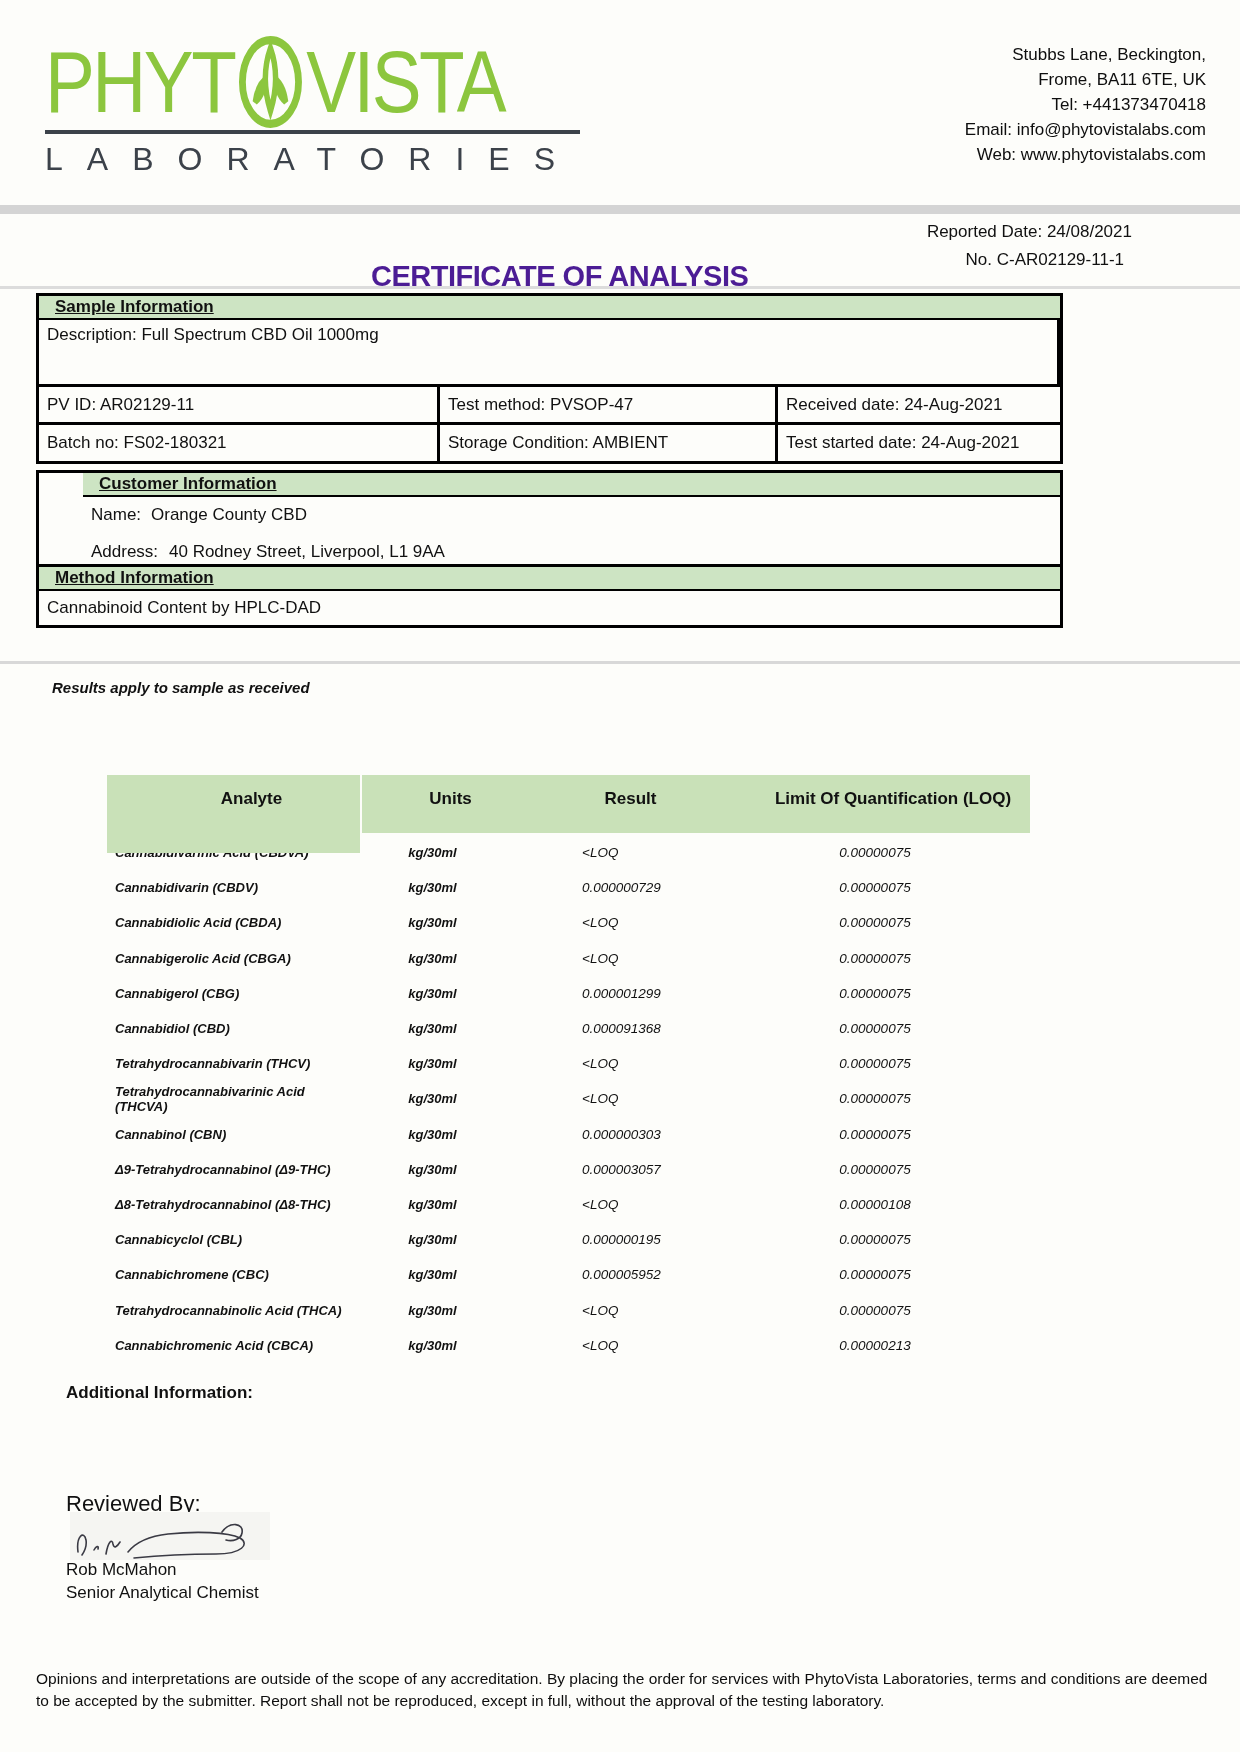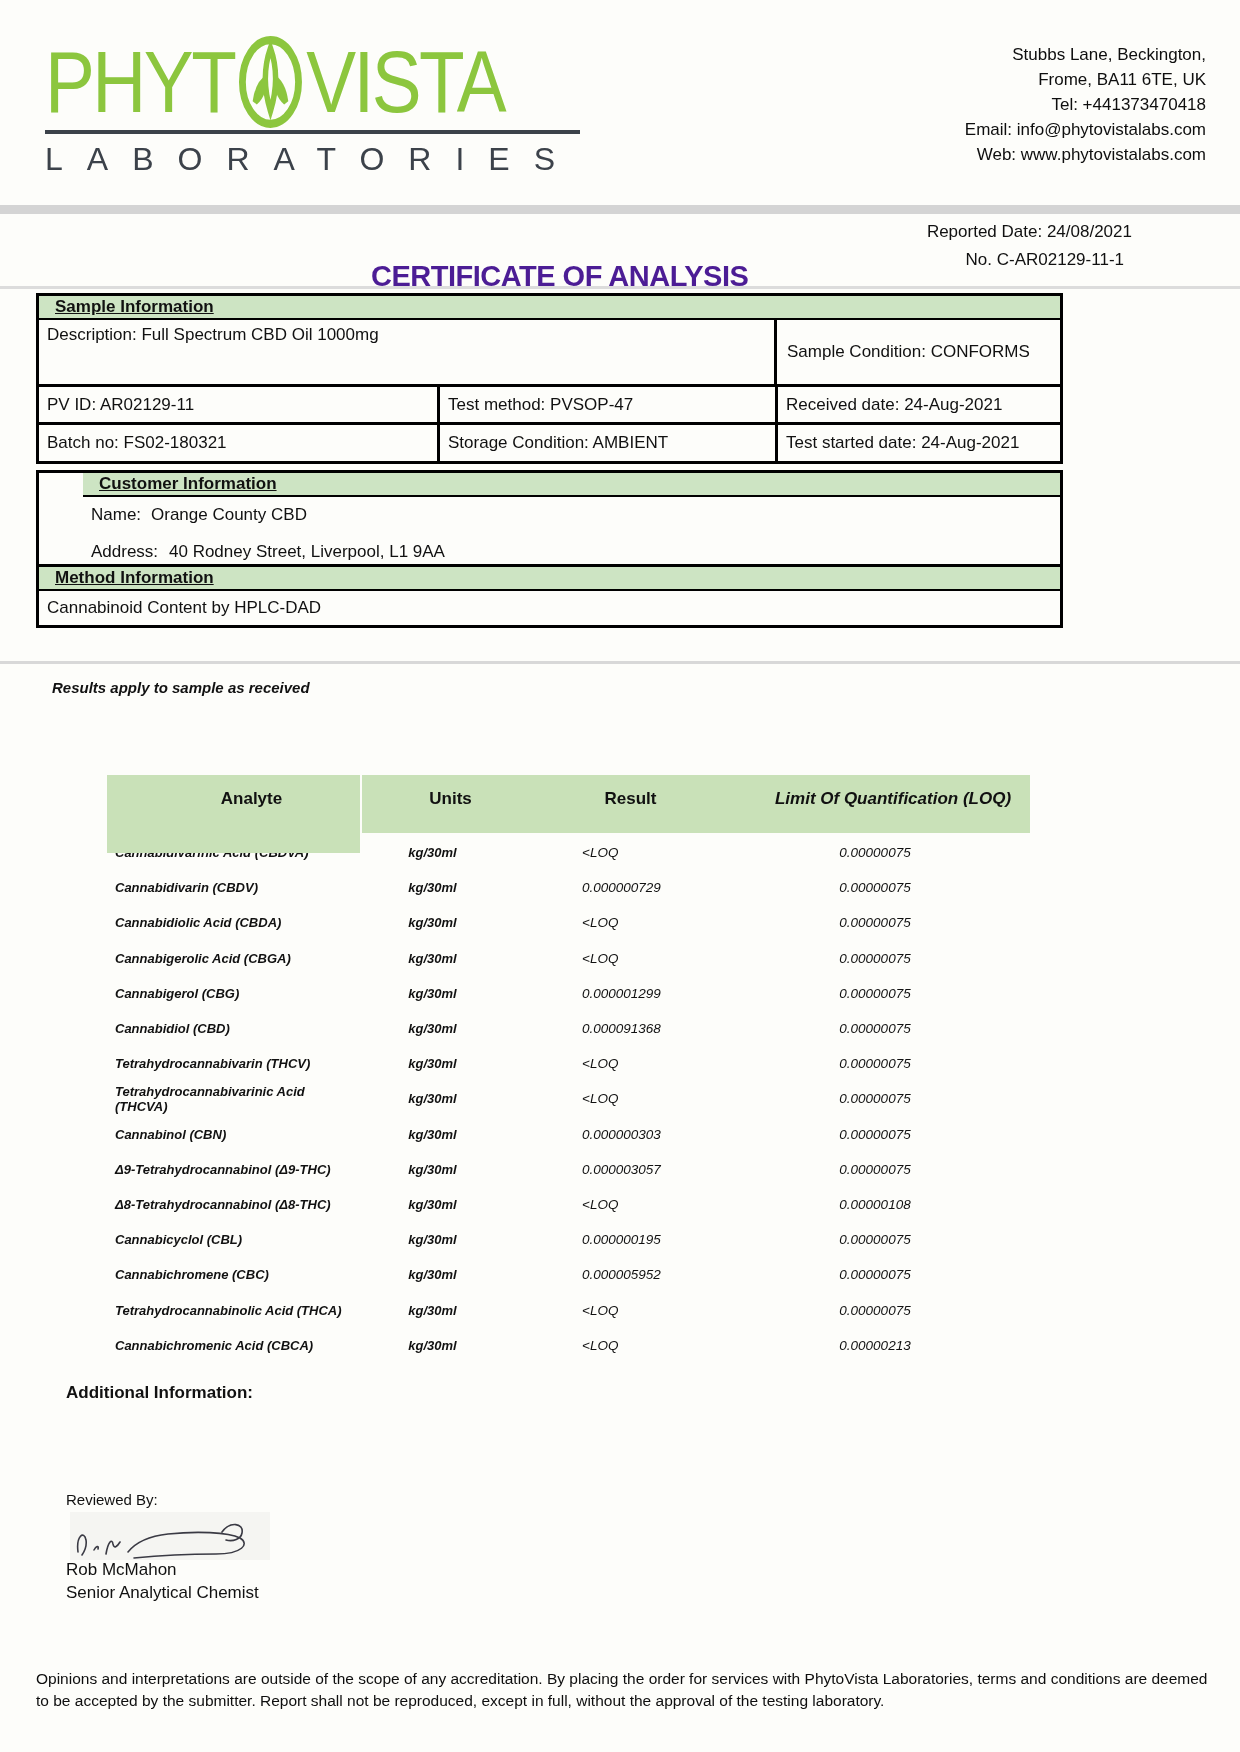--- a/index.html
+++ b/index.html
@@ -50,30 +50,30 @@
   .note{position:absolute;left:52px;top:679px;font-size:15px;font-weight:700;font-style:italic;}
   
   .results{position:absolute;left:107px;top:775px;width:923px;}
   .thead{position:relative;height:58px;}
   .thead .band{position:absolute;left:255px;top:0;width:668px;height:58px;background:#c9e1b8;}
   .thead .analyte-band{position:absolute;left:0;top:0;width:253px;height:78px;background:#c9e1b8;}
   .th{position:absolute;top:14px;font-size:17px;font-weight:700;text-align:center;margin-left:18px;}
   .th.a{left:0;width:253px;}
   .th.u{left:253px;width:145px;}
   .th.r{left:398px;width:215px;}
-  .th.l{left:613px;width:310px;font-style:italic;}
+  .th.l{left:613px;width:310px;}
   .tbody{margin-top:2px;font-style:italic;}
   .trow{display:grid;grid-template-columns:253px 145px 215px 310px;height:35.2px;align-items:center;}
   .c-analyte{padding-left:8px;font-weight:700;font-size:13px;}
   .c-units{text-align:center;font-weight:700;font-size:13px;}
   .c-result{padding-left:77px;font-size:13.5px;}
   .c-loq{text-align:center;font-size:13.5px;}
   
   .additional{position:absolute;left:66px;top:1383px;font-size:17px;font-weight:700;}
-  .reviewed{position:absolute;left:66px;top:1491px;font-size:15px;}
+  .reviewed{position:absolute;left:66px;top:1491px;font-size:22px;}
   .sig{position:absolute;left:70px;top:1512px;}
   .sig-name{position:absolute;left:66px;top:1560px;font-size:17px;}
   .sig-title{position:absolute;left:66px;top:1583px;font-size:17px;}
   .footer{position:absolute;left:36px;top:1668px;width:1186px;font-size:15.5px;line-height:22px;color:#0e0e0e;}
 </style>
 </head>
 <body>
 
 <div class="page">
 
@@ -106,21 +106,20 @@
   <div class="report-no">No. C-AR02129-11-1</div>
   <h1 class="title">CERTIFICATE OF ANALYSIS</h1>
   <div class="title-rule"></div>
 
   <div class="box sample-box">
     <div class="bar">
       <span>Sample Information</span>
     </div>
     <div class="desc-row">
       <div class="desc-cell">Description: Full Spectrum CBD Oil 1000mg</div>
-      <div class="cond-cell">Sample Condition: CONFORMS</div>
     </div>
     <div class="grid-row r1">
       <div class="cell">PV ID: AR02129-11</div>
       <div class="cell">Test method: PVSOP-47</div>
       <div class="cell">Received date: 24-Aug-2021</div>
     </div>
     <div class="grid-row r2">
       <div class="cell">Batch no: FS02-180321</div>
       <div class="cell">Storage Condition: AMBIENT</div>
       <div class="cell">Test started date: 24-Aug-2021</div>

